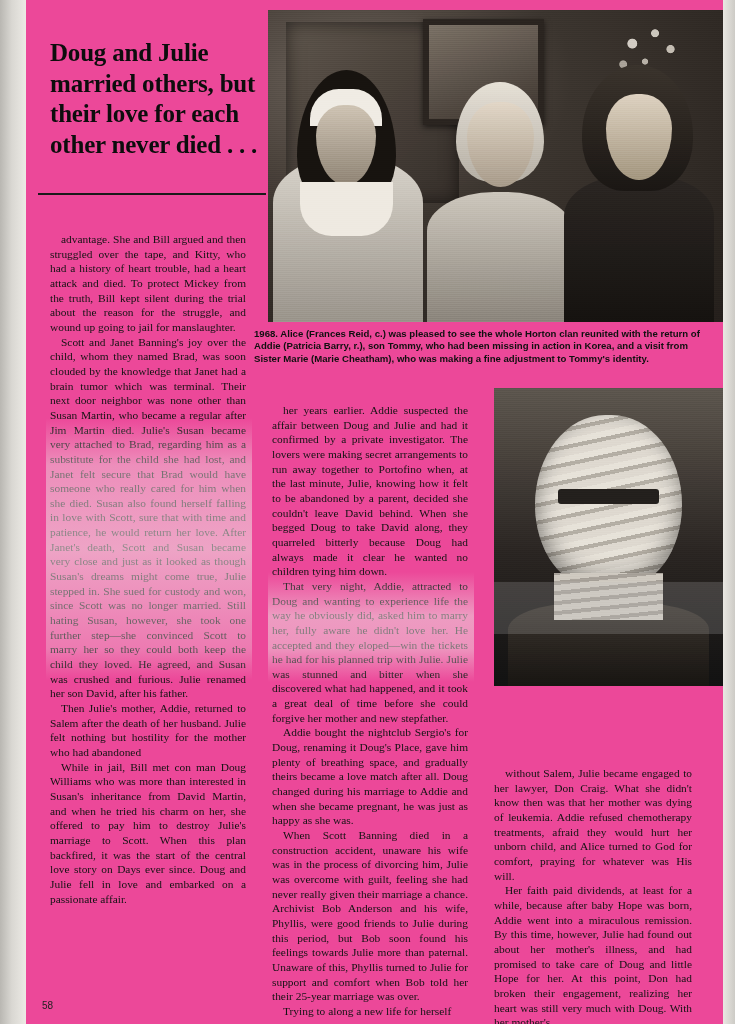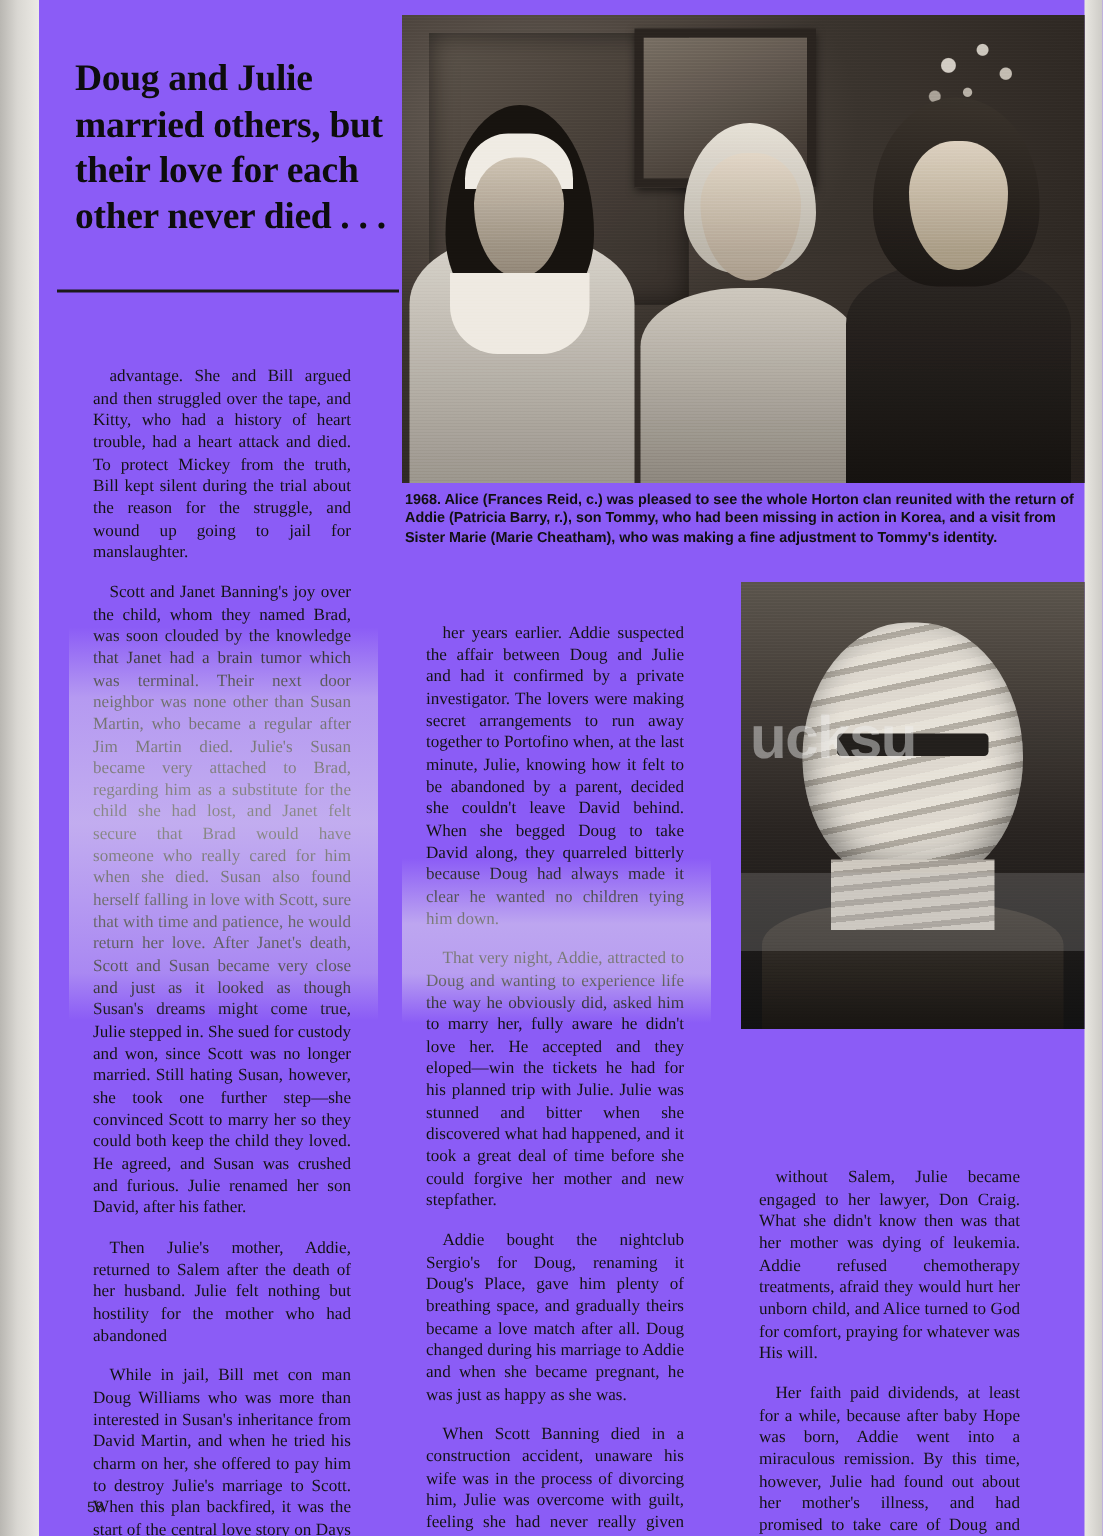--- a/index.html
+++ b/index.html
@@ -4,21 +4,21 @@
 <style>
   html, body {
     margin: 0;
     padding: 0;
     background: #cfcfcf;
   }
   .page {
     position: relative;
     width: 735px;
     height: 1024px;
-    background: #8b5cf6;
+    background: #ec4899;
     overflow: hidden;
     font-family: "Liberation Serif", serif;
     color: #111;
   }
   
   .gutter {
     position: absolute;
     left: 0; top: 0;
     width: 26px; height: 1024px;
     background: linear-gradient(to right, #b9b7b2 0%, #d9d7d2 45%, #eceae5 100%);
@@ -51,21 +51,21 @@
 
   
   .col {
     position: absolute;
     font-size: 11.4px;
     line-height: 1.285;
     text-align: justify;
     color: #131313;
   }
   .col p {
-    margin: 12px;
+    margin: 0;
     text-indent: 11px;
   }
   .col p.first { text-indent: 11px; }
 
   #col1 {
     left: 50px; top: 232px;
     width: 196px;
     height: 768px;
   }
   #col2 {
@@ -120,26 +120,26 @@
     background: #3a3530;
   }
   .caption {
     position: absolute;
     font-family: "Liberation Sans", sans-serif;
     font-size: 9.6px;
     font-weight: bold;
     line-height: 1.28;
     color: #101010;
   }
-  #cap-top { left: 270px; top: 328px; width: 452px; }
+  #cap-top { left: 254px; top: 328px; width: 452px; }
   #cap-bottom { left: 495px; top: 692px; width: 228px; }
 
   .folio {
     position: absolute;
-    left: 58px; top: 1000px;
+    left: 42px; top: 1000px;
     font-family: "Liberation Sans", sans-serif;
     font-size: 10px;
     color: #222;
   }
 
   
   .bg-room {
     position: absolute; inset: 0;
     background:
       radial-gradient(ellipse at 18% 22%, #6a6058 0%, #3b342e 42%, #241f1b 100%),
@@ -315,21 +315,20 @@
 
   <div class="photo-bottom bandaged">
     <div class="bg"></div>
     <div class="torso"></div>
     <div class="head"></div>
     <div class="slit"></div>
     <div class="neck"></div>
     <div class="photo-grain"></div>
   </div>
   <div class="wm-band"></div>
-  <div class="wm" id="wm1">ucksu</div>
 
   <div class="col" id="col1">
     <p class="first">advantage. She and Bill argued and then struggled over the tape, and Kitty, who had a history of heart trouble, had a heart attack and died. To protect Mickey from the truth, Bill kept silent during the trial about the reason for the struggle, and wound up going to jail for manslaughter.</p>
     <p>Scott and Janet Banning's joy over the child, whom they named Brad, was soon clouded by the knowledge that Janet had a brain tumor which was terminal. Their next door neighbor was none other than Susan Martin, who became a regular after Jim Martin died. Julie's Susan became very attached to Brad, regarding him as a substitute for the child she had lost, and Janet felt secure that Brad would have someone who really cared for him when she died. Susan also found herself falling in love with Scott, sure that with time and patience, he would return her love. After Janet's death, Scott and Susan became very close and just as it looked as though Susan's dreams might come true, Julie stepped in. She sued for custody and won, since Scott was no longer married. Still hating Susan, however, she took one further step—she convinced Scott to marry her so they could both keep the child they loved. He agreed, and Susan was crushed and furious. Julie renamed her son David, after his father.</p>
     <p>Then Julie's mother, Addie, returned to Salem after the death of her husband. Julie felt nothing but hostility for the mother who had abandoned</p>
     <p>While in jail, Bill met con man Doug Williams who was more than interested in Susan's inheritance from David Martin, and when he tried his charm on her, she offered to pay him to destroy Julie's marriage to Scott. When this plan backfired, it was the start of the central love story on Days ever since. Doug and Julie fell in love and embarked on a passionate affair.</p>
   </div>
   <div class="fade1"></div>
 
   <div class="col" id="col2">

